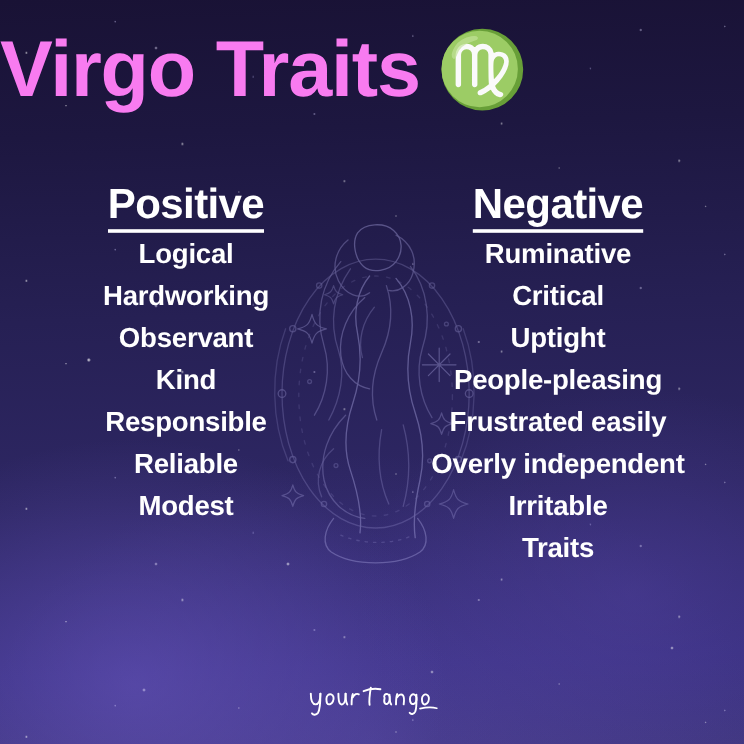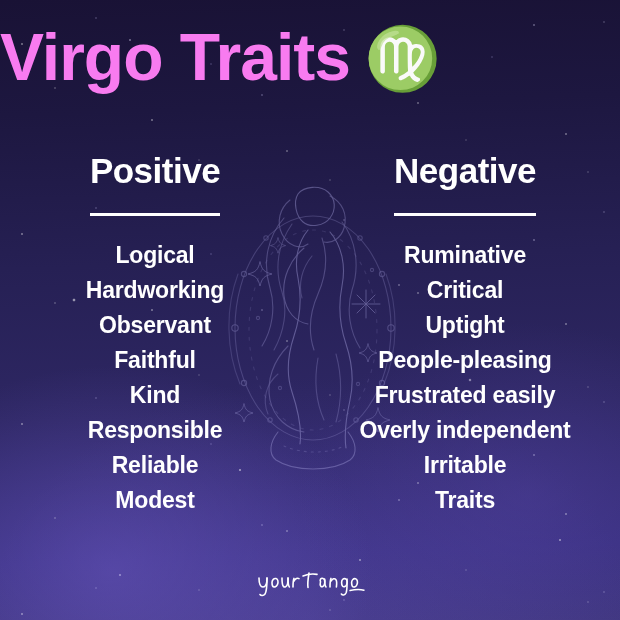--- a/index.html
+++ b/index.html
@@ -102,24 +102,24 @@
     display:flex;
   }
   .col{ flex:1 1 50%; text-align:center; }
   .col-head{
     display:inline-block;
     color:#ffffff;
     font-size:35px;
     font-weight:700;
     letter-spacing:-0.5px;
     line-height:1.1;
-    padding-bottom:22px;
+    padding-bottom:0;
     border-bottom:3px solid #ffffff;
   }
-  .trait-list{ list-style:none; margin-top:22px; }
+  .trait-list{ list-style:none; }
   .trait-list li{
     color:#ffffff;
     font-size:23px;
     font-weight:700;
     letter-spacing:-0.2px;
     line-height:35px;
     white-space:nowrap;
   }
 
   
@@ -224,21 +224,20 @@
   </div>
 
   <div class="columns">
 
     <div class="col">
       <div class="col-head">Positive</div>
       <ul class="trait-list">
         <li>Logical</li>
         <li>Hardworking</li>
         <li>Observant</li>
-        <li>Faithful</li>
         <li>Kind</li>
         <li>Responsible</li>
         <li>Reliable</li>
         <li>Modest</li>
       </ul>
     </div>
 
     <div class="col">
       <div class="col-head">Negative</div>
       <ul class="trait-list">

